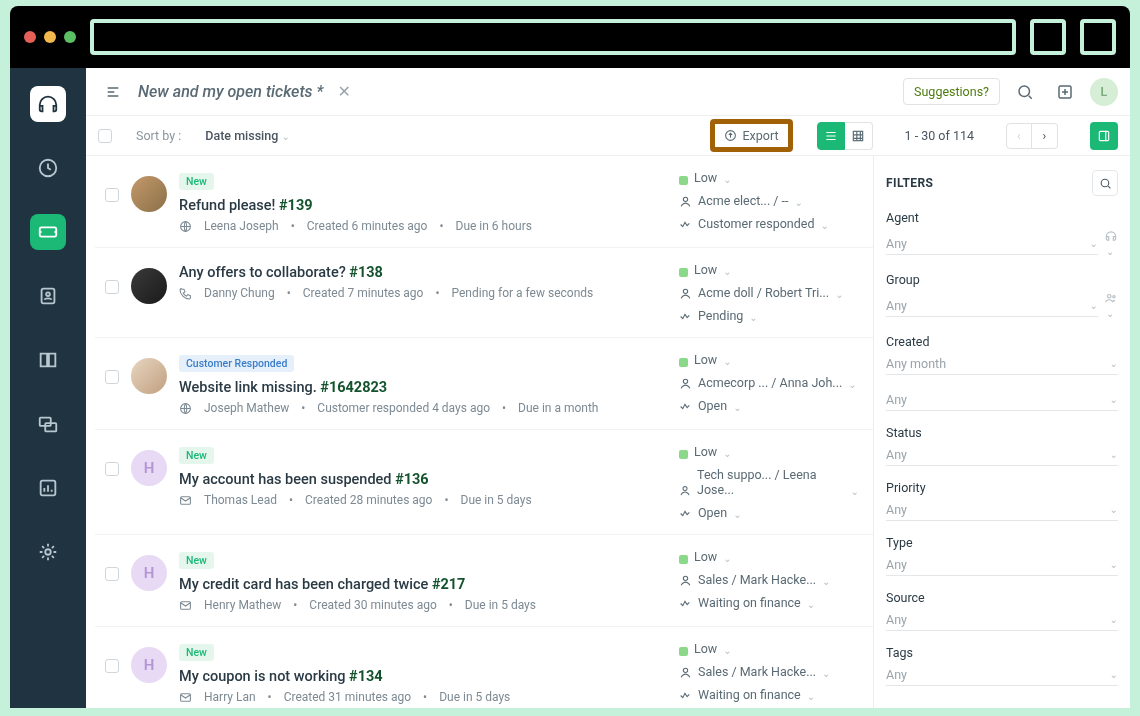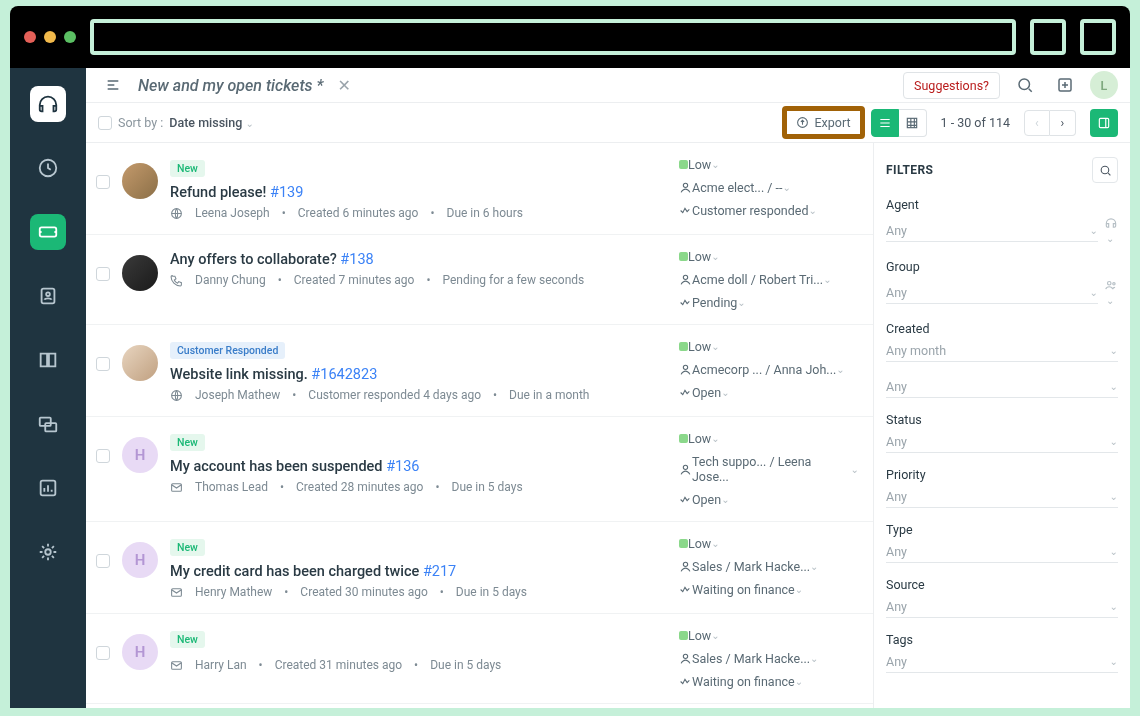--- a/index.html
+++ b/index.html
@@ -11,62 +11,62 @@
   .dot.r{background:#e46058;} .dot.y{background:#f1b94b;} .dot.g{background:#5bbf63;}
   .addr { flex:1; height:36px; border:4px solid #c5f0d9; border-radius:4px; }
   .sqbtn { width:36px; height:36px; border:4px solid #c5f0d9; border-radius:4px; }
   .app { display:flex; height: 640px; background:#fff; }
   .sidenav { width:76px; background:#1f3440; display:flex; flex-direction:column; align-items:center; padding:18px 0; gap:28px; }
   .nav-icon { width:36px; height:36px; border-radius:8px; display:flex; align-items:center; justify-content:center; color:#b7c6cf; cursor:pointer; }
   .nav-icon.bright { background:#fff; color:#1f3440; }
   .nav-icon.on { background:#1bb876; color:#fff; }
   .nav-icon svg { width:22px; height:22px; }
   .main { flex:1; display:flex; flex-direction:column; min-width:0; }
-  .topbar { height:35px; border-bottom:1px solid #eceef0; display:flex; align-items:center; padding:0 12px; gap:10px; }
+  .topbar { height:48px; border-bottom:1px solid #eceef0; display:flex; align-items:center; padding:0 12px; gap:10px; }
   .title { font-size:16px; color:#5a6a74; font-style:italic; font-weight:500; }
   .close { color:#9aa4ab; cursor:pointer; font-size:16px; margin-left:4px; }
   .spacer { flex:1; }
-  .chip { border:1px solid #dfe3e6; border-radius:4px; padding:5px 10px; font-size:12.5px; color:#b91c1c; cursor:pointer; }
+  .chip { border:1px solid #dfe3e6; border-radius:4px; padding:5px 10px; font-size:12.5px; color:#4d7c0f; cursor:pointer; }
   .iconbtn { width:30px; height:30px; display:flex; align-items:center; justify-content:center; color:#5a6a74; cursor:pointer; }
   .avatar-sm { width:28px; height:28px; border-radius:50%; background:#d6eed6; color:#7fa97f; display:flex; align-items:center; justify-content:center; font-size:12.5px; font-weight:600; }
-  .toolbar { height:40px; border-bottom:1px solid #eceef0; display:flex; align-items:center; padding:0 12px; gap:6px; font-size:12.5px; color:#5a6a74; }
+  .toolbar { height:40px; border-bottom:1px solid #eceef0; display:flex; align-items:center; padding:0 12px; gap:24px; font-size:12.5px; color:#5a6a74; }
   .cb { width:14px; height:14px; border:1.5px solid #cfd6db; border-radius:3px; cursor:pointer; }
   .sortlbl { color:#8b969e; }
   .sortv { color:#4a5560; font-weight:500; }
   .export { border:5px solid #a16207; border-radius:4px; padding:4px 9px; display:flex; align-items:center; gap:5px; cursor:pointer; }
   .view-switch { display:flex; }
   .view-btn { width:28px; height:28px; display:flex; align-items:center; justify-content:center; border:1px solid #dfe3e6; cursor:pointer; }
   .view-btn.first { border-radius:4px 0 0 4px; }
   .view-btn.last { border-radius:0 4px 4px 0; border-left:none; }
   .view-btn.active { background:#1bb876; border-color:#1bb876; color:#fff; }
   .pageinfo { font-size:12.5px; color:#4a5560; margin-left:8px; }
   .pagenav { display:flex; margin-left:8px; }
   .pagenav .pn { width:26px; height:26px; border:1px solid #dfe3e6; display:flex; align-items:center; justify-content:center; cursor:pointer; color:#4a5560; }
   .pagenav .pn.dis { color:#cfd6db; }
   .pagenav .pn:first-child{border-radius:4px 0 0 4px;} .pagenav .pn:last-child{border-left:none;border-radius:0 4px 4px 0;}
   .panel-toggle { width:28px; height:28px; background:#1bb876; color:#fff; display:flex; align-items:center; justify-content:center; border-radius:4px; margin-left:8px; cursor:pointer; }
   .content { flex:1; display:flex; min-height:0; }
-  .list { flex:1; overflow-y:auto; }
+  .list { flex:1; overflow-y:auto;padding-left:9px; }
   .ticket { display:flex; padding:14px 14px 14px 10px; border-bottom:1px solid #f0f2f3; gap:12px; }
   .ticket .sel { display:flex; align-items:flex-start; padding-top:18px; }
   .avatar { width:36px; height:36px; border-radius:50%; display:flex; align-items:center; justify-content:center; font-weight:600; font-size:15px; color:#fff; flex-shrink:0; margin-top:6px; }
   .av-img1{background:linear-gradient(135deg,#c49a6c,#8b6f47);} 
   .av-img2{background:linear-gradient(135deg,#3a3a3a,#1a1a1a);} 
   .av-img3{background:linear-gradient(135deg,#e8d5c0,#c0a080);} 
   .av-h{background:#e8daf5;color:#b396d4;}
   .tk-body { flex:1; min-width:0; }
   .badge { display:inline-block; font-size:10.5px; padding:2px 7px; border-radius:3px; font-weight:500; margin-bottom:5px; }
   .badge.new { background:#e5f7ed; color:#1bb876; }
   .badge.resp { background:#e6f0fb; color:#3a7dc9; }
   .tk-title { font-size:14.5px; color:#2a3a44; font-weight:500; }
-  .tk-id { color:#3b82f6; font-weight:400; }
+  .tk-id { color:#14532d; font-weight:700; }
   .tk-meta { font-size:12px; color:#7d8a93; display:flex; align-items:center; gap:12px; margin-top:5px; flex-wrap:wrap; }
   .tk-meta .mi { width:13px; height:13px; }
   .tk-right { width:180px; display:flex; flex-direction:column; gap:8px; font-size:12.5px; color:#5a6a74; flex-shrink:0; }
-  .tk-right .row { display:flex; align-items:center; }
+  .tk-right .row { display:flex; align-items:flex-end; gap:6px; }
   .pri-dot { width:9px; height:9px; border-radius:2px; background:#8bd88b; }
   .caret { color:#b7c0c6; font-size:10px; }
   .filters { width:257px; border-left:1px solid #eceef0; padding:14px 12px; font-size:12.5px; color:#4a5560; overflow-y:auto; }
   .filters-hdr { display:flex; align-items:center; justify-content:space-between; margin-bottom:14px; }
   .filters-hdr h4 { font-size:12px; letter-spacing:.4px; color:#2a3a44; font-weight:700; }
   .sq-icon { width:26px; height:26px; border:1px solid #e3e7ea; border-radius:4px; display:flex; align-items:center; justify-content:center; cursor:pointer; }
   .ff { margin-bottom:14px; }
   .ff label { display:block; color:#2a3a44; font-size:12.5px; margin-bottom:4px; }
   .sel-wrap { display:flex; align-items:center; gap:6px; }
   .sel-box { flex:1; border-bottom:1px solid #e3e7ea; padding:3px 0; display:flex; justify-content:space-between; align-items:center; color:#9aa4ab; cursor:pointer; }
@@ -425,20 +425,21 @@
       </div>
     </div>
 
     <div class="ticket">
       <div class="sel">
                 <div class="cb"></div>
               </div>
       <div class="avatar av-h">H</div>
       <div class="tk-body">
         <span class="badge new">New</span><br>
+        <span class="tk-title">My coupon is not working <span class="tk-id">#134</span></span>
         <div class="tk-meta">
                   <svg class="mi" viewBox="0 0 24 24" fill="none" stroke="currentColor" stroke-width="2">
                     <rect x="3" y="5" width="18" height="14" rx="2"></rect>
                     <path d="M3 7l9 6 9-6"></path>
                   </svg>
                   <span>Harry Lan</span>
                   <span>•</span>
                   <span>Created 31 minutes ago</span>
                   <span>•</span>
                   <span>Due in 5 days</span>

